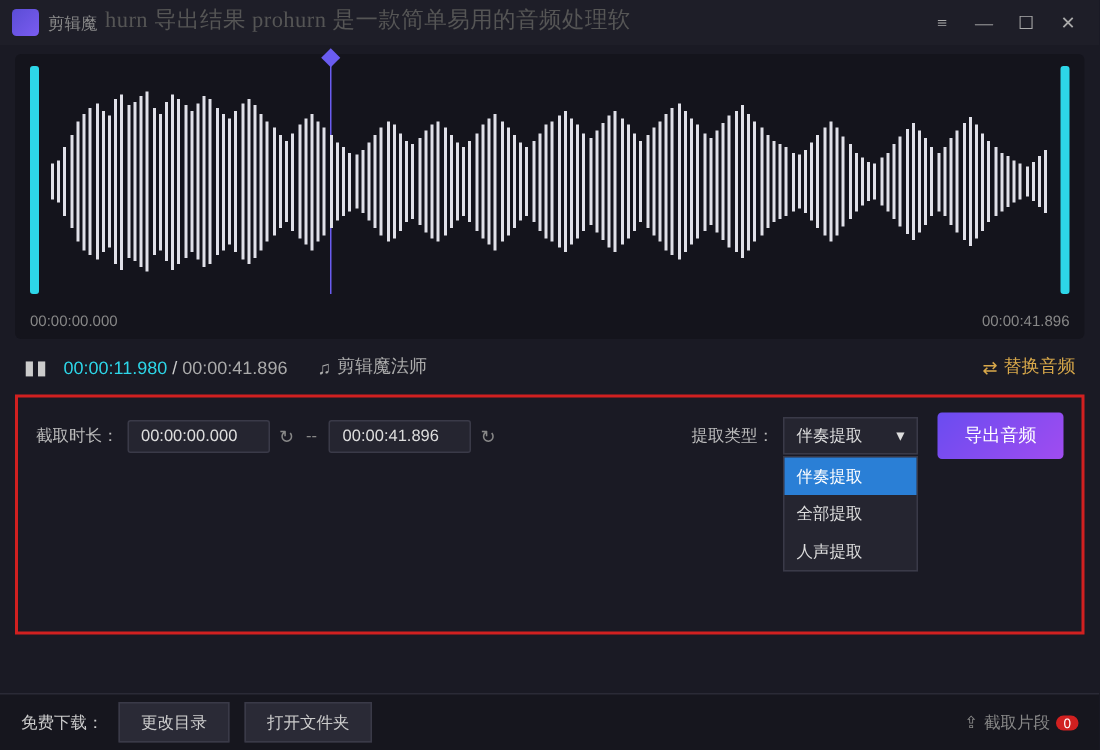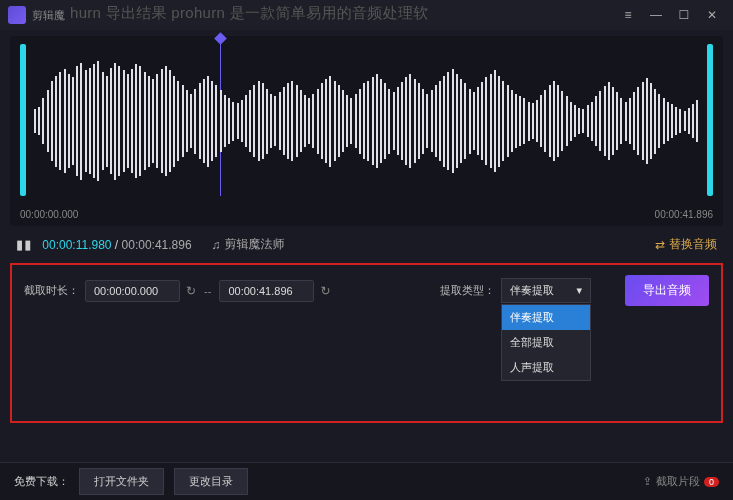--- a/index.html
+++ b/index.html
@@ -13,20 +13,21 @@
   overflow: hidden;
   position: relative;
 }
 .titlebar {
   height: 30px;
   background: #1e1e28;
   display: flex;
   align-items: center;
   padding: 0 8px;
   position: relative;
+  font-family: Liberation Serif, serif;
 }
 .app-icon {
   width: 18px;
   height: 18px;
   background: linear-gradient(135deg, #5b4dd6, #7a5cf0);
   border-radius: 3px;
   margin-right: 6px;
 }
 .app-title {
   color: #888;
@@ -214,21 +215,21 @@
 }
 .dropdown-item.active { background: #2a7fd6; color: #fff; }
 .export-btn {
   background: linear-gradient(135deg, #6a4cf0, #a04cf0);
   color: #fff;
   padding: 7px 18px;
   border: none;
   border-radius: 3px;
   font-size: 12px;
   cursor: pointer;
-  margin-left: 28px;
+  margin-left: 7px;
 }
 .bottom-bar {
   position: absolute;
   bottom: 0;
   left: 0;
   right: 0;
   height: 38px;
   background: #16161e;
   display: flex;
   align-items: center;
@@ -490,20 +491,20 @@
         <div class="dropdown-item">全部提取</div>
         <div class="dropdown-item">人声提取</div>
       </div>
     </div>
     <button class="export-btn">导出音频</button>
   </div>
 </div>
 
 <div class="bottom-bar">
   <span>免费下载：</span>
+  <button class="bottom-btn">更改目录</button>
   <button class="bottom-btn">打开文件夹</button>
-  <button class="bottom-btn">更改目录</button>
   <div class="export-results">
     <span>⇪</span>
     <span>截取片段</span>
     <span class="badge">0</span>
   </div>
 </div>
 
 </body></html>

